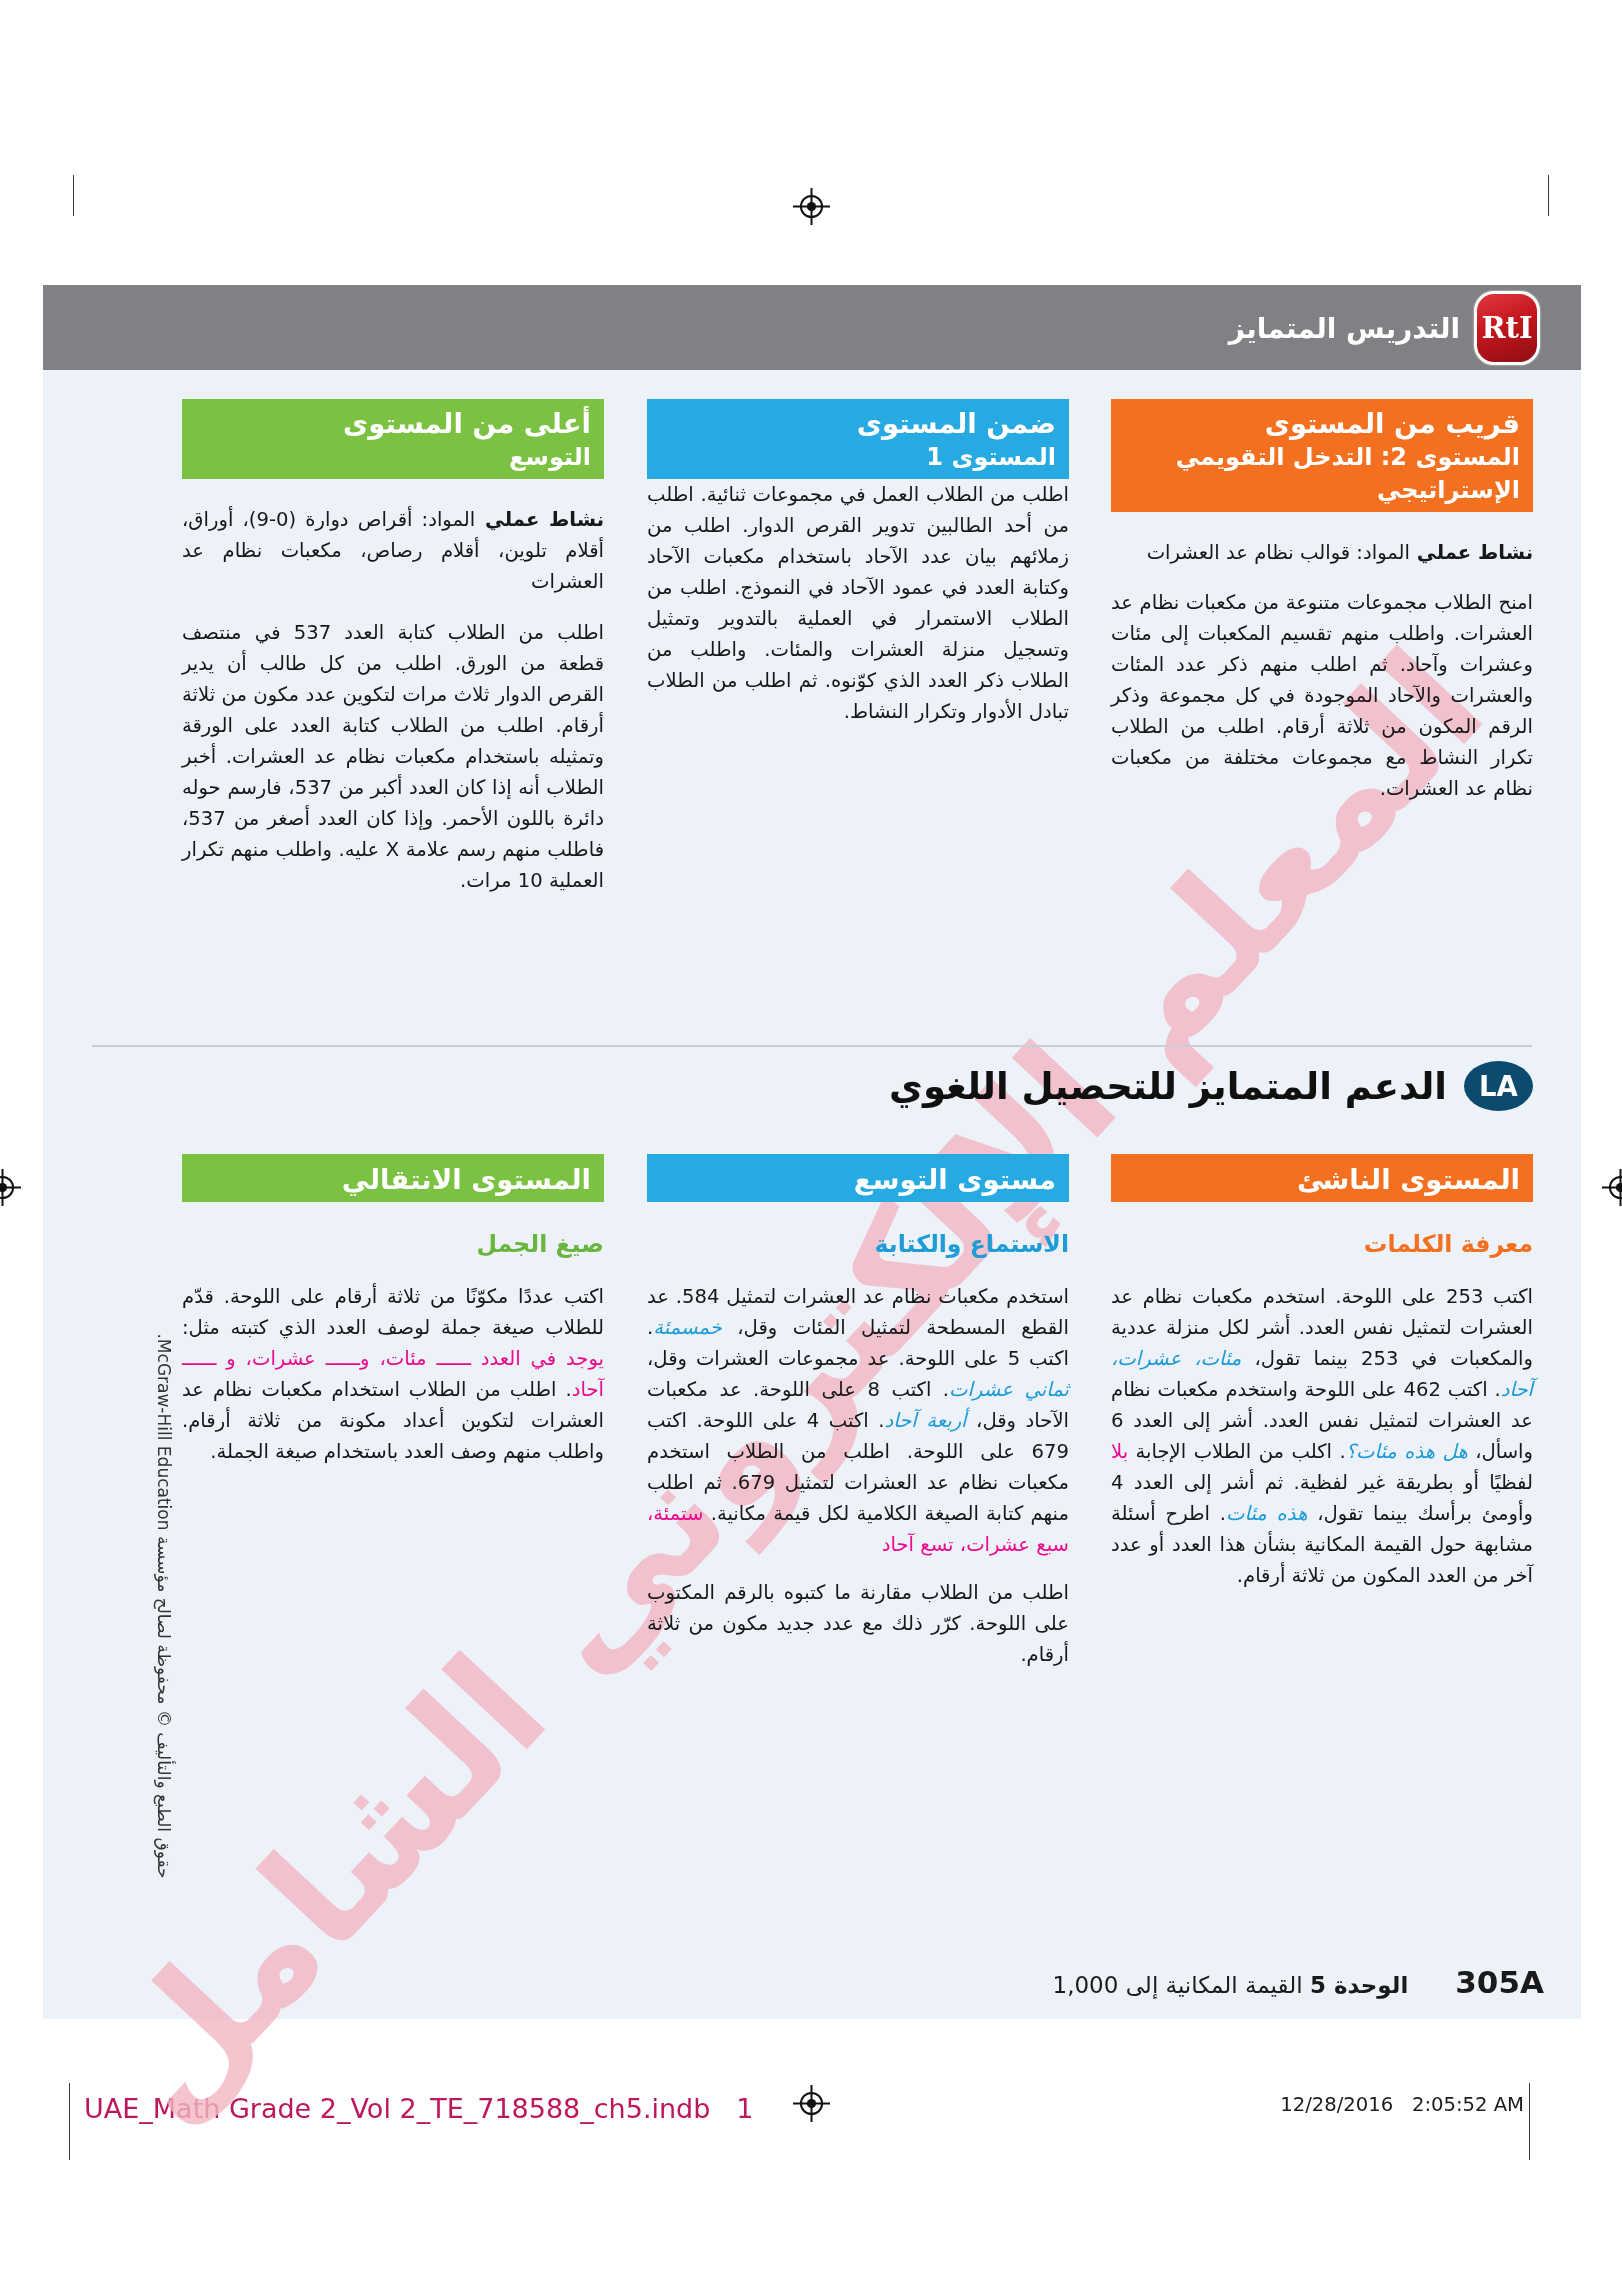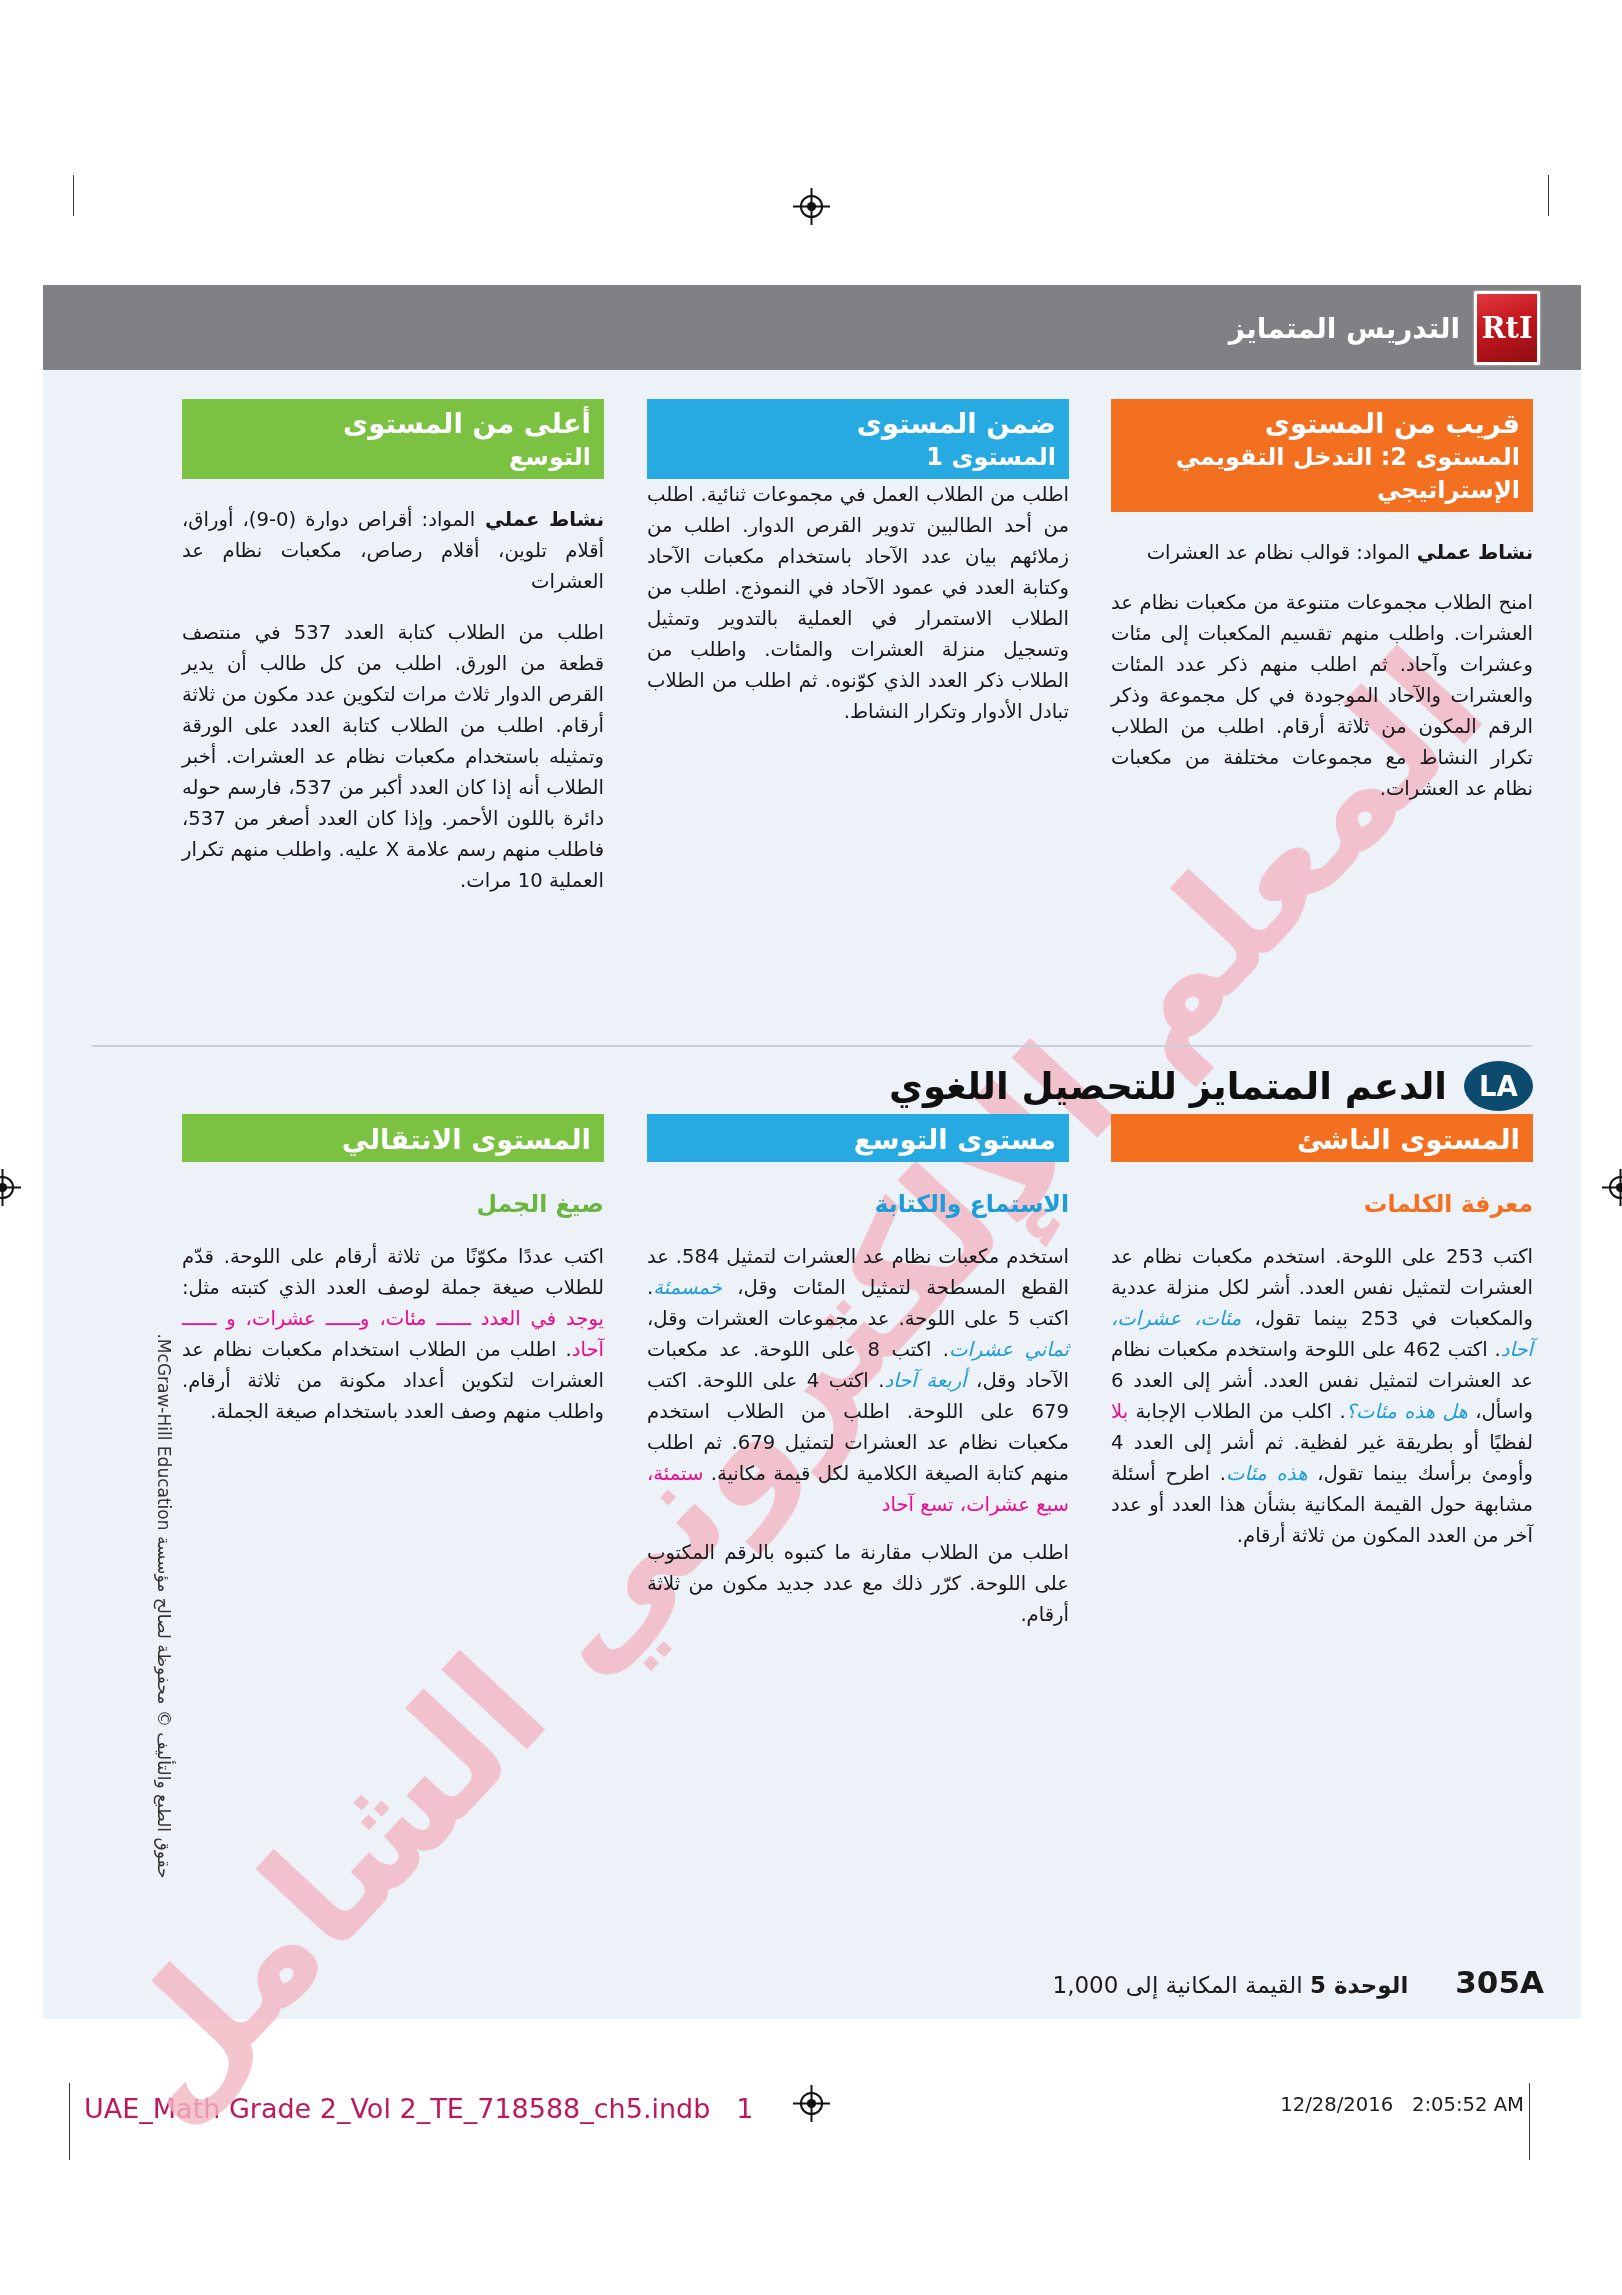--- a/index.html
+++ b/index.html
@@ -9,35 +9,35 @@
   }
   
   .tick{position:absolute;width:1.3px;background:#3a3a3a;}
   .reg{position:absolute;width:37px;height:37px;}
   .reg svg{width:100%;height:100%;}
   
   .graybar{position:absolute;left:43px;top:285px;width:1538px;height:85px;background:#808184;z-index:3;}
   .bar-title{position:absolute;right:121px;top:50%;transform:translateY(-50%);
     color:#fff;font-size:28px;font-weight:bold;direction:rtl;white-space:nowrap;}
   .rti-badge{position:absolute;right:41px;top:50%;transform:translateY(-50%);
-    width:60px;height:68px;border-radius:2px;
+    width:60px;height:68px;border-radius:20px;
     background:linear-gradient(160deg,#e0393f 0%,#c4161c 45%,#8f0e13 100%);
     border:3.3px solid #fff;box-shadow:0 0 0 1.3px #9b9b9b;
     display:flex;align-items:center;justify-content:center;
     color:#fff;font-size:29px;font-weight:bold;font-family:"DejaVu Serif",serif;}
   
   .panel{position:absolute;left:43px;top:370px;width:1538px;height:1649px;background:#edf1f8;z-index:0;}
   .watermark{position:absolute;left:-144px;top:1283px;width:1898px;z-index:1;
     transform:rotate(-47deg);transform-origin:center;
     font-size:154px;font-weight:bold;color:#f3b7c3;opacity:.8;
     direction:rtl;white-space:nowrap;text-align:center;pointer-events:none;}
   
   .col{position:absolute;width:422px;z-index:2;}
   .c-right{left:1111px;} .c-mid{left:647px;} .c-left{left:182px;}
-  .s1{top:399px;} .s2c{top:1114px;}
+  .s1{top:399px;} .s2c{top:1154px;}
   .colhead{color:#fff;font-weight:bold;text-align:right;direction:rtl;
     padding:6.5px 13px 5.2px 9.2px;box-sizing:border-box;}
   .s1 .colhead{min-height:80px;}
   .s2c .colhead{min-height:48px;padding-top:7.9px;}
   .l1{font-size:27.5px;line-height:35px;}
   .l2{font-size:24px;line-height:33px;}
   .orange{background:#f37021;} .blue{background:#27aae1;} .green{background:#7cc242;}
   .btxt{direction:rtl;text-align:justify;font-size:19.6px;line-height:31px;color:#18181a;margin:0;}
   .materials{margin:25px 0 19.6px 0;}
   .para{margin:0 0 17px 0;}

